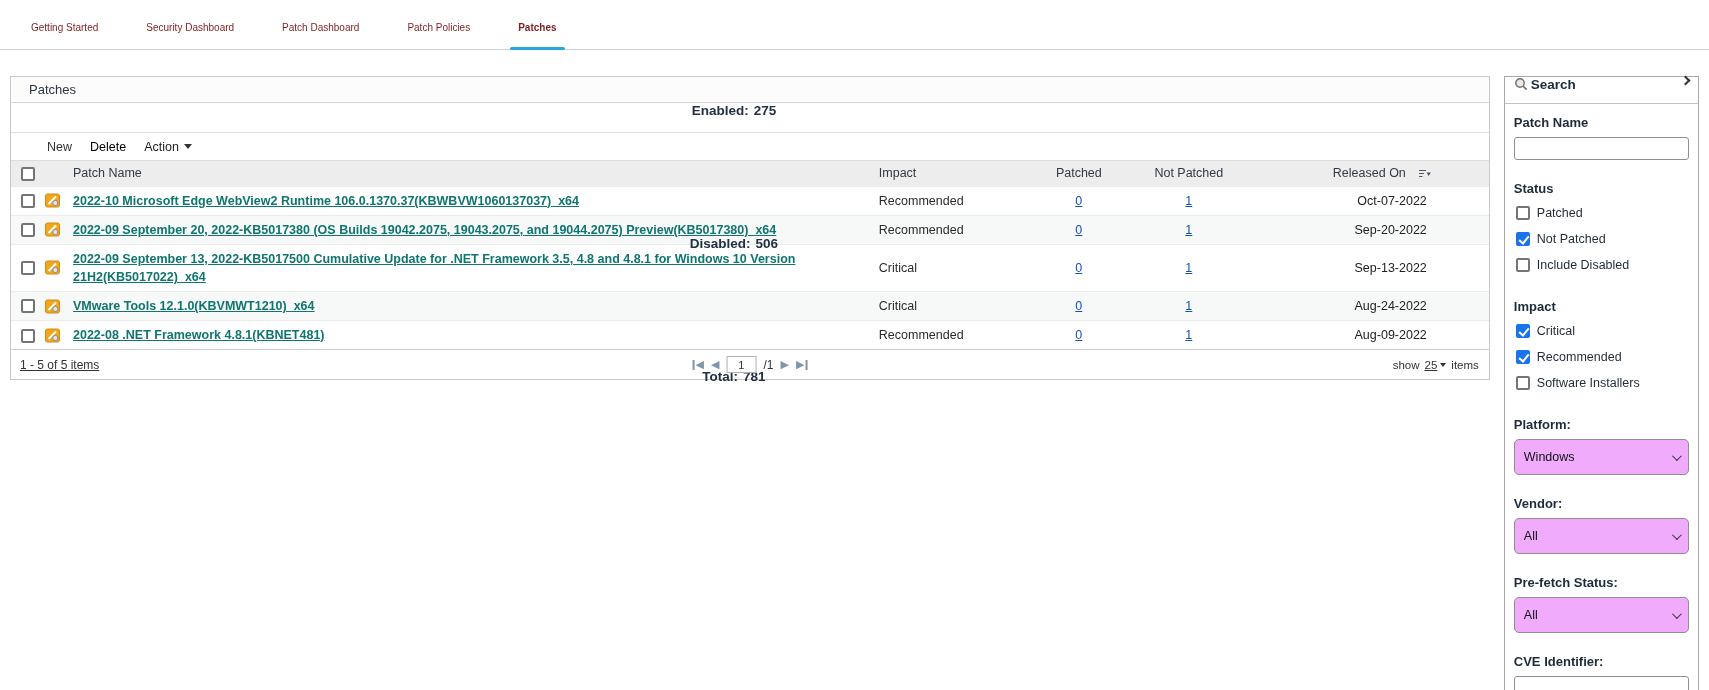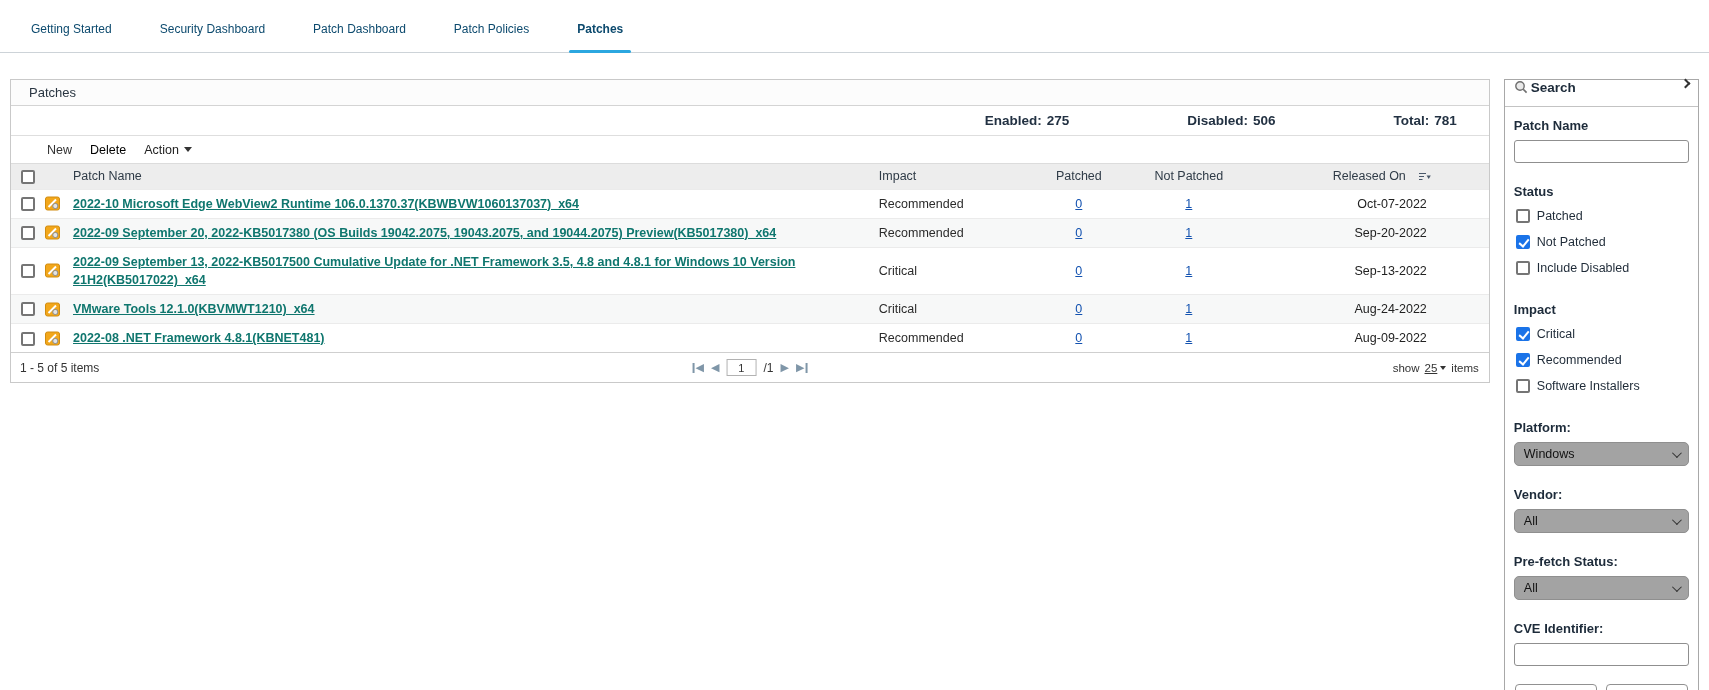--- a/index.html
+++ b/index.html
@@ -1,33 +1,33 @@
 <!DOCTYPE html>
 <html><head>
 <meta charset="utf-8">
 <style>
   * { margin:0; padding:0; box-sizing:border-box; }
   html,body { width:1709px; height:690px; background:#fff; overflow:hidden;
     font-family:"Liberation Sans","DejaVu Sans",sans-serif; color:#222; }
 
   
   .tabs-bar { display:flex; gap:40px; padding:22px 0 0 27px; border-bottom:1px solid #cdd3d8; }
-  .tab { font-size:12px; color:#0c4a6e; padding:0 4px 16px 4px; position:relative; cursor:pointer; white-space:nowrap; }
+  .tab { font-size:10px; color:#7f1d1d; padding:0 4px 16px 4px; position:relative; cursor:pointer; white-space:nowrap; }
   .tab.active { font-weight:bold; }
   .tab.active::after { content:""; position:absolute; left:-4px; right:-4px; bottom:-1px; height:3px; background:#2BA7E0; border-radius:2px; }
 
   
   .content { display:flex; align-items:flex-start; gap:14px; padding:0 10px; margin-top:26px; }
   .panel { width:1486px; border:1px solid #c9c9c9; background:#fff; }
 
   .panel-title { height:26px; line-height:25px; padding-left:18px; background:#fcfcfc;
     border-bottom:1px solid #d4d4d4; font-size:13px; color:#2a3642; }
 
-  .stats-row { height:30px; display:flex; justify-content:flex-end; align-items:center; gap:118px;
-    padding-right:32px; border-bottom:1px solid #dedede; font-size:13.5px; font-weight:bold; color:#223142; }
+  .stats-row { height:30px; display:flex; justify-content:flex-start; align-items:center; gap:118px;
+    padding-right:32px; border-bottom:1px solid #dedede; font-size:13.5px; font-weight:bold; color:#223142;flex-direction:column; }
   .stat { display:flex; gap:5px; }
 
   .toolbar { height:28px; display:flex; align-items:center; gap:18px; padding-left:36px;
     border-bottom:1px solid #dcdcdc; font-size:12.5px; }
   .tb-new { color:#333; cursor:pointer; }
   .tb-delete { color:#000000; }
   .tb-action { display:flex; align-items:center; gap:5px; color:#222; cursor:pointer; }
   .caret { width:0; height:0; border-left:4px solid transparent; border-right:4px solid transparent; border-top:5px solid #333; }
 
   
@@ -55,42 +55,42 @@
     border-radius:2px; background:#fff; vertical-align:middle; cursor:pointer; flex:none; }
   .cb.checked { background:#1A73E8; border-color:#1A73E8; }
   .cb.checked::after { content:""; position:absolute; left:3px; top:0px; width:4px; height:8px;
     border:solid #fff; border-width:0 2px 2px 0; transform:rotate(40deg); }
 
   .patch-icon { display:inline-block; width:15px; height:15px; vertical-align:middle; }
 
   
   .pagination { height:30px; position:relative; display:flex; align-items:center;
     border-top:1px solid #cfcfcf; font-size:12px; color:#333; }
-  .pg-summary { padding-left:9px; }
+  .pg-summary { padding-left:9px;text-decoration:underline; }
   .pg-center { position:absolute; left:50%; transform:translateX(-50%); display:flex; align-items:center; gap:7px; color:#7f96a8; }
   .pg-ico { display:inline-flex; align-items:center; gap:1px; font-family:"DejaVu Sans",sans-serif; font-size:11px; cursor:pointer; color:#7f96a8; }
   .vbar { display:inline-block; width:2px; height:10px; background:#7f96a8; }
   .pg-input { width:30px; height:17px; border:1px solid #b2b2b2; text-align:center; font-size:11px; color:#333; }
   .pg-of { color:#333; }
   .pg-right { position:absolute; right:10px; display:flex; align-items:center; gap:5px; font-size:11.5px; color:#333; }
   .caret-sm { width:0; height:0; border-left:3.5px solid transparent; border-right:3.5px solid transparent; border-top:4.5px solid #333; }
 
   
   .sidebar { width:196px; border:1px solid #a8a8a8; font-size:12.5px; color:#223142; background:#fff; }
   .sb-header { height:27px; display:flex; gap:3px; padding:0 9px; border-bottom:1px solid #c3c3c3; }
   .sb-title { flex:1; font-weight:bold; font-size:13.5px; color:#1d2b3a; }
   .chev-right { width:7px; height:7px; border-top:2px solid #333; border-right:2px solid #333; transform:rotate(45deg); cursor:pointer; }
   .sb-body { padding:9px 9px 12px 9px; }
   .sb-label { font-weight:bold; font-size:13px; color:#1d2b3a; margin:2px 0 7px; }
   .sb-label.gap { margin-top:21px; }
   .sb-label.biggap { margin-top:27px; }
   .sb-input { width:100%; height:23px; border:1px solid #8f8f8f; border-radius:3px; padding:0 5px; font-size:12px; }
   .cb-row { display:flex; align-items:center; gap:7px; margin:10px 0 12px 2px; cursor:pointer; }
   .cb-row span.lbl { color:#1f2b38; }
-  .sb-select { width:100%; height:24px; background:#a3a3a3; border:1px solid #8f8f8f; border-radius:5px;
+  .sb-select { width:100%; height:36px; background:#f0abfc; border:1px solid #8f8f8f; border-radius:5px;
     display:flex; align-items:center; justify-content:space-between; padding:0 9px; cursor:pointer; color:#111; }
   .chev-down { width:7px; height:7px; border-right:1.7px solid #333; border-bottom:1.7px solid #333; transform:rotate(45deg) translateY(-2px); }
   .sb-buttons { display:flex; justify-content:space-between; margin-top:18px; padding:0 1px; }
   .sb-btn { width:82px; padding:4px 0; text-align:center; background:#fff; border:1px solid #919191;
     border-radius:4px; font-weight:bold; font-size:12.5px; color:#1d2b3a; cursor:pointer; }
 </style>
 </head>
 <body>
 
 <div class="tabs-bar">

